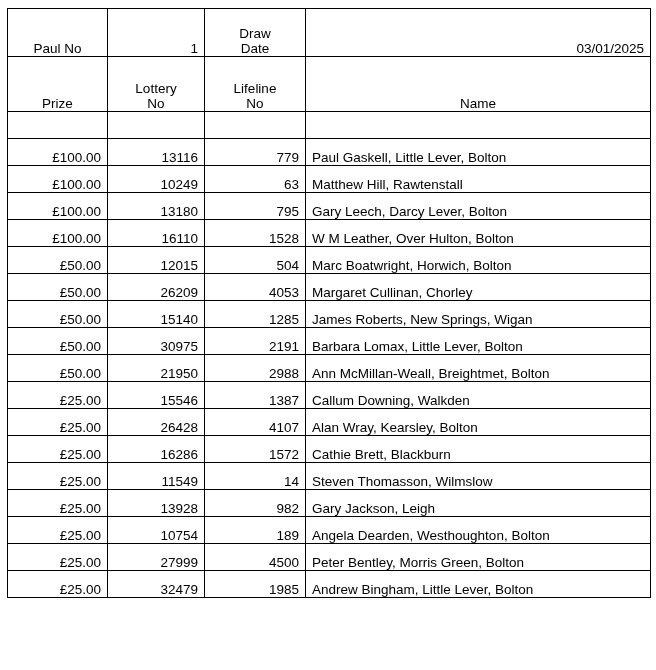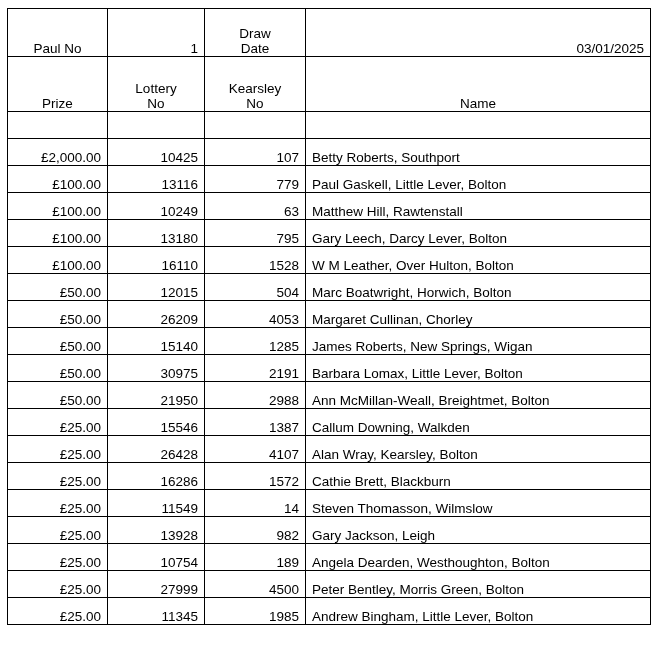--- a/index.html
+++ b/index.html
@@ -89,39 +89,33 @@
         <td class="hdr-value">03/01/2025</td>
       </tr>
 
       <tr class="hdr-cols">
         <td class="hdr-label">Prize</td>
         <td class="hdr-label wrap2">
             <div>Lottery</div>
             <div>No</div>
           </td>
         <td class="hdr-label wrap2">
-            <div>Kearsley</div>
+            <div>Lifeline</div>
             <div>No</div>
           </td>
         <td class="hdr-label">Name</td>
       </tr>
 
       <tr class="spacer">
         <td></td>
         <td></td>
         <td></td>
         <td></td>
       </tr>
 
-    <tr class="data-row">
-          <td class="ta-right">£2,000.00</td>
-          <td class="ta-right">10425</td>
-          <td class="ta-right">107</td>
-          <td class="ta-left">Betty Roberts, Southport</td>
-        </tr>
         <tr class="data-row">
           <td class="ta-right">£100.00</td>
           <td class="ta-right">13116</td>
           <td class="ta-right">779</td>
           <td class="ta-left">Paul Gaskell, Little Lever, Bolton</td>
         </tr>
         <tr class="data-row">
           <td class="ta-right">£100.00</td>
           <td class="ta-right">10249</td>
           <td class="ta-right">63</td>
@@ -206,19 +200,19 @@
           <td class="ta-left">Angela Dearden, Westhoughton, Bolton</td>
         </tr>
         <tr class="data-row">
           <td class="ta-right">£25.00</td>
           <td class="ta-right">27999</td>
           <td class="ta-right">4500</td>
           <td class="ta-left">Peter Bentley, Morris Green, Bolton</td>
         </tr>
         <tr class="data-row">
           <td class="ta-right">£25.00</td>
-          <td class="ta-right">11345</td>
+          <td class="ta-right">32479</td>
           <td class="ta-right">1985</td>
           <td class="ta-left">Andrew Bingham, Little Lever, Bolton</td>
         </tr>
       </tbody>
   </table>
 </div>
 
 </body></html>

